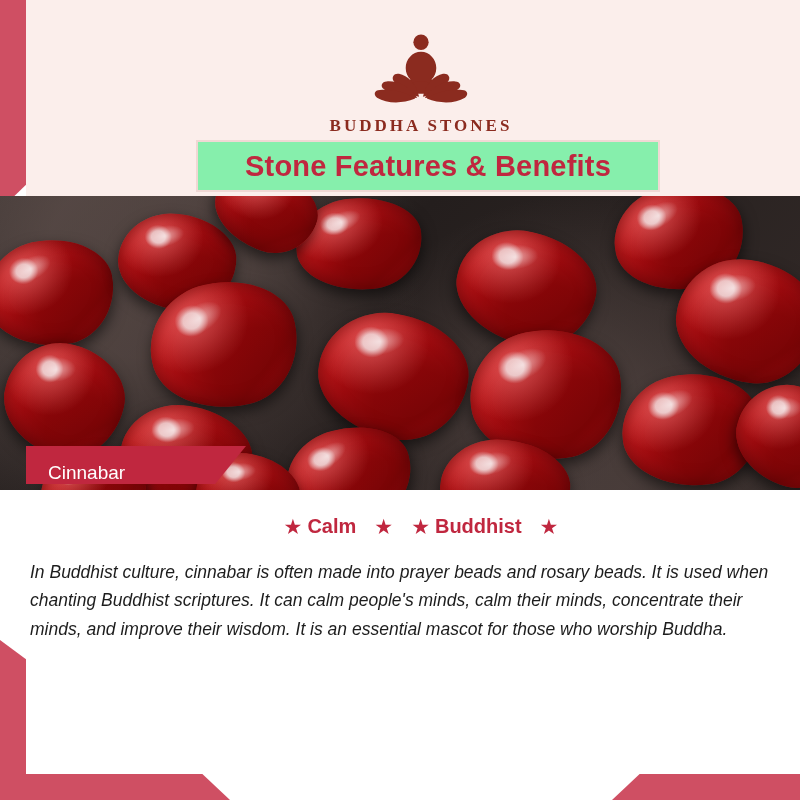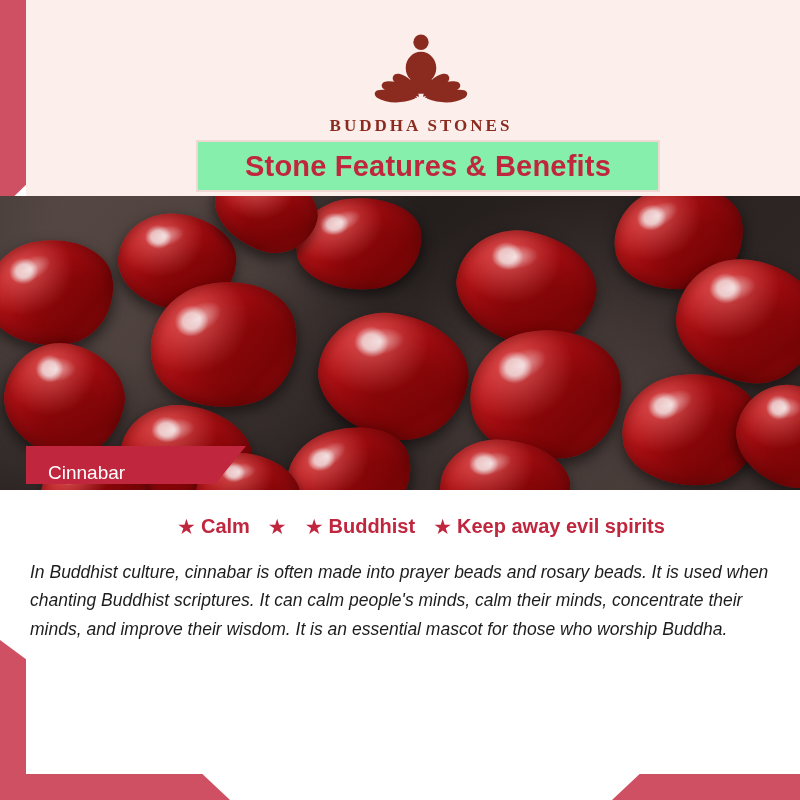--- a/index.html
+++ b/index.html
@@ -308,19 +308,18 @@
     </div>
     <div class="benefit">
       <span class="star">★</span>
     </div>
     <div class="benefit">
       <span class="star">★</span>
       <span class="benefit-label">Buddhist</span>
     </div>
     <div class="benefit">
       <span class="star">★</span>
-      <span class="benefit-label">Keep away evil spirits</span>
     </div>
   </div>
 
   <div class="description">In Buddhist culture, cinnabar is often made into prayer beads and rosary beads. It is used when chanting Buddhist scriptures. It can calm people's minds, calm their minds, concentrate their minds, and improve their wisdom. It is an essential mascot for those who worship Buddha.</div>
 
 </div>
 
 </body></html>

